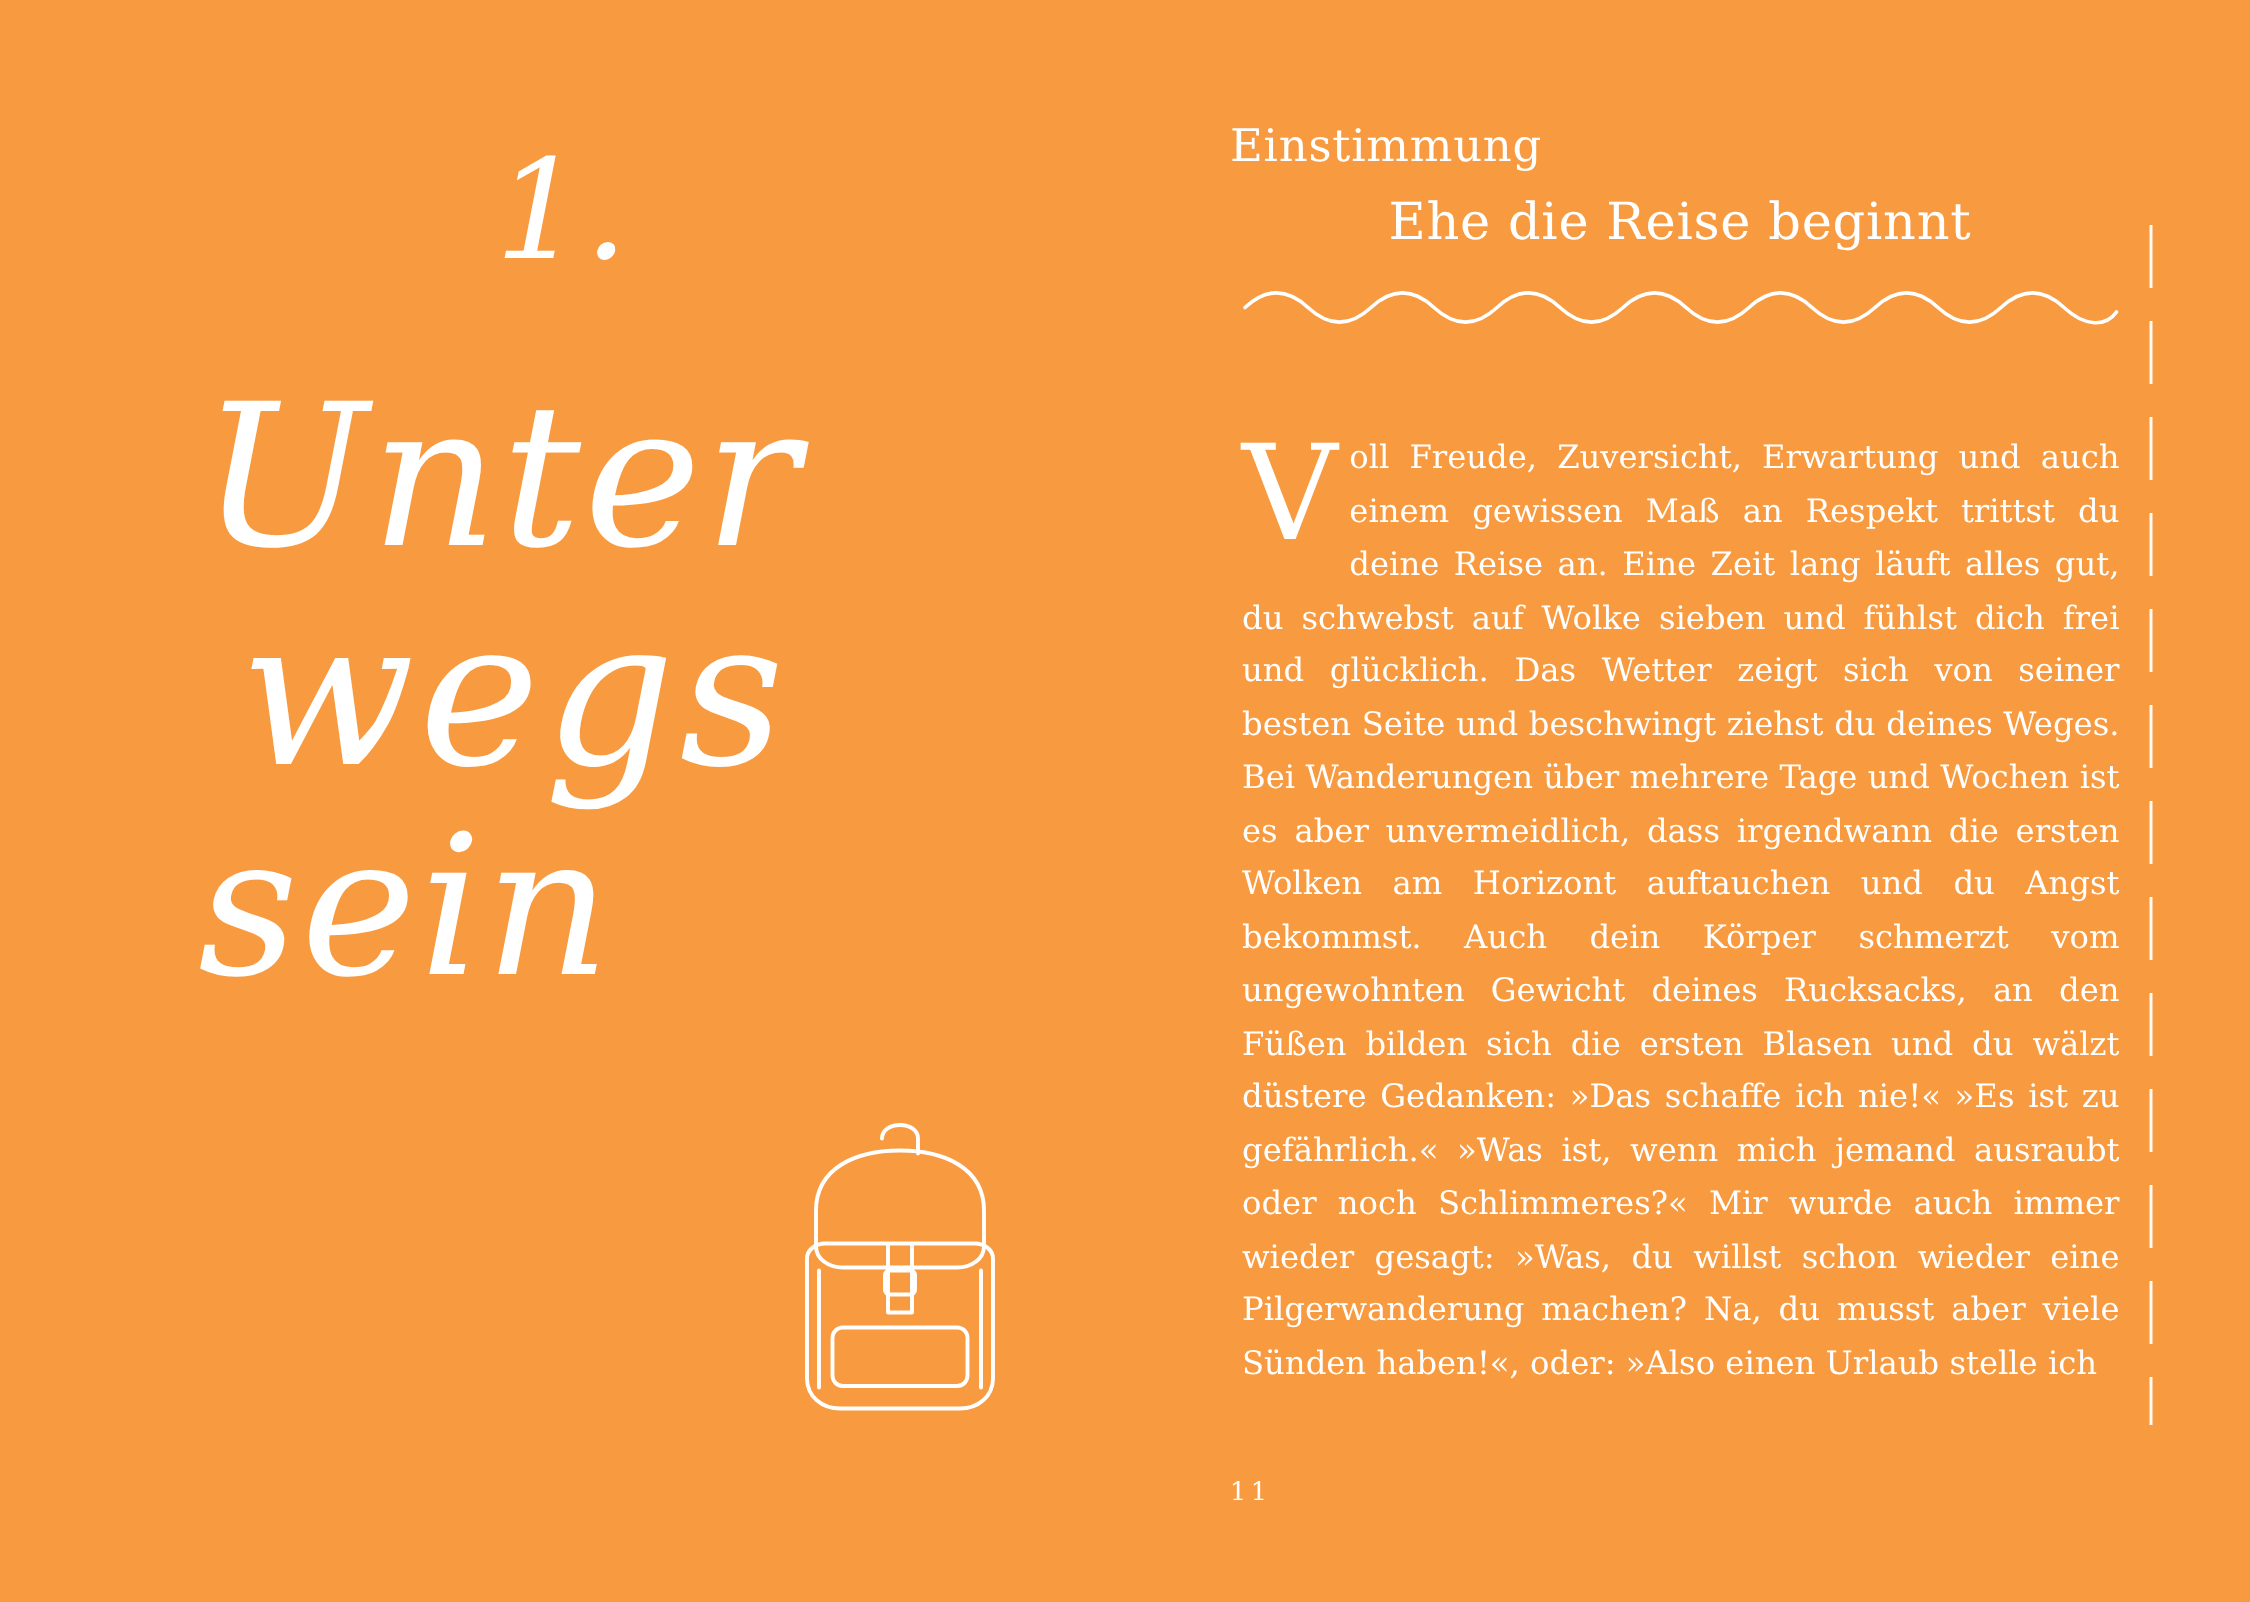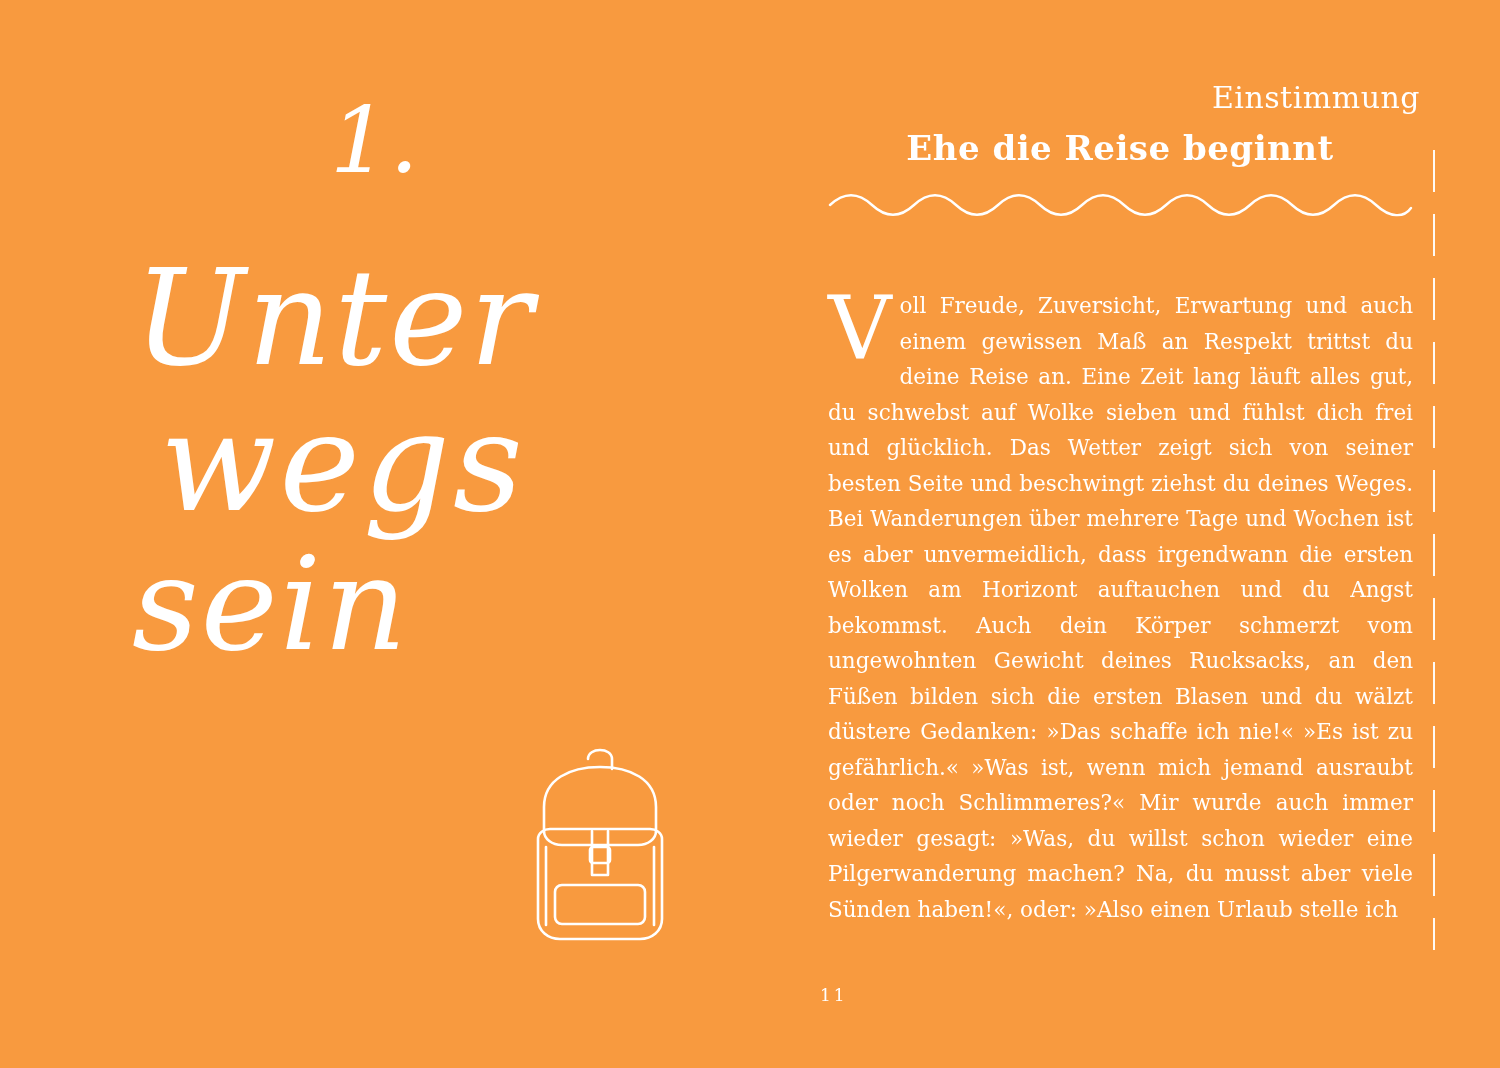--- a/index.html
+++ b/index.html
@@ -99,35 +99,35 @@
     top: 0;
     width: 680px;
     height: 1068px;
   }
 
   .eyebrow {
     position: absolute;
     left: 0;
     top: 80px;
     width: 600px;
-    text-align: right;
+    text-align: left;
     font-family: "DejaVu Serif", serif;
     font-size: 30px;
     font-weight: 400;
     letter-spacing: 0.5px;
   }
   .head-title {
     position: absolute;
     left: 0;
     top: 128px;
     width: 600px;
     text-align: center;
     font-family: "DejaVu Serif", serif;
     font-size: 34px;
-    font-weight: 700;
+    font-weight: 400;
     letter-spacing: 0.5px;
   }
   .wave {
     position: absolute;
     left: 8px;
     top: 190px;
     width: 585px;
     height: 30px;
   }
 

